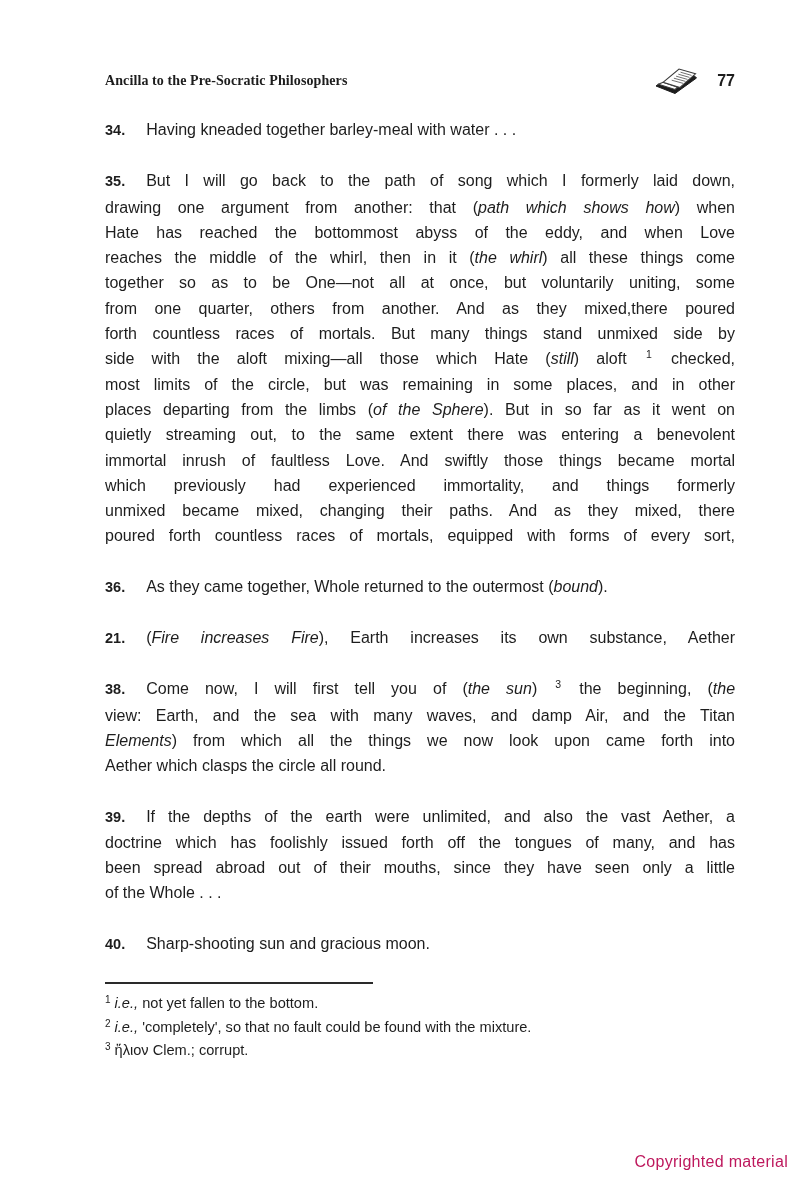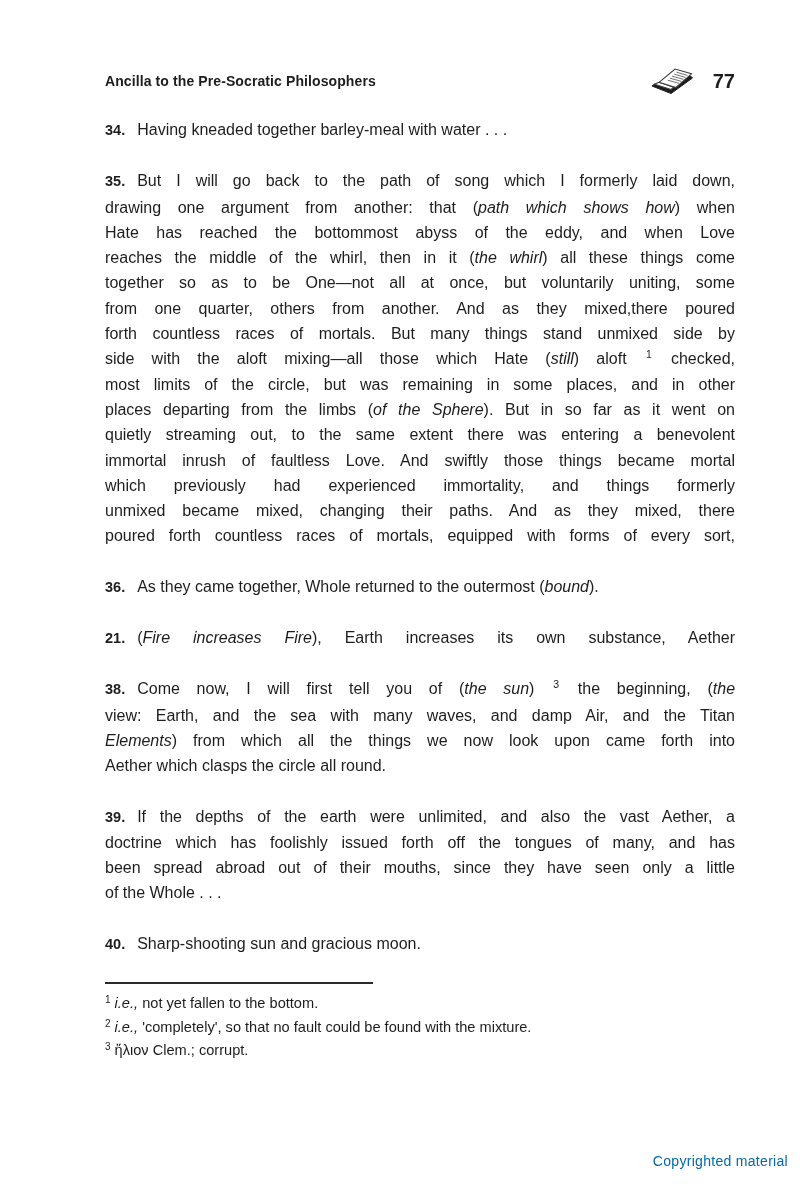--- a/index.html
+++ b/index.html
@@ -14,47 +14,47 @@
   .page{
     position:absolute;inset:0;
     padding:66px 65px 0 105px;
     box-sizing:border-box;
   }
   .header{
     display:flex;align-items:center;
     font-weight:700;font-size:14px;
     margin-bottom:21px;
   }
-  .header .title{flex:0 0 auto;letter-spacing:.1px;}
+  .header .title{flex:0 0 auto;letter-spacing:.1px;font-family:Liberation Serif, serif;}
   .header .spacer{flex:1 1 auto;}
   .header .book-icon{flex:0 0 auto;margin-right:18px;line-height:0;}
-  .header .pageno{flex:0 0 auto;font-size:20px;}
+  .header .pageno{flex:0 0 auto;font-size:16px;}
   .content{width:630px;}
   .fragment{margin:0 0 25px 0;font-size:16px;line-height:25.3px;}
   .line{text-align:justify;text-align-last:justify;}
   .line.lastline{text-align-last:left;}
-  .fragnum{font-weight:700;font-size:14.5px;padding-right:12px;}
+  .fragnum{font-weight:700;font-size:14.5px;padding-right:21px;}
   .italic{font-style:italic;}
   sup.fn-ref{
     font-size:10.5px;line-height:0;vertical-align:baseline;
     position:relative;top:-6px;padding:0 2px;
   }
   .footnotes{margin-top:14px;}
   .fn-rule{
     border:none;border-top:2px solid #2a2a2a;
     width:268px;margin:0 0 8px 0;
   }
   .footnote{font-size:14.6px;line-height:23.5px;}
   .footnote sup{
     font-size:10px;line-height:0;vertical-align:baseline;
     position:relative;top:-5px;padding-right:4px;
   }
   .watermark{
     position:absolute;top:1153px;right:12px;
-    font-size:14px;color:#0369a1;letter-spacing:.3px;text-align:right;
+    font-size:16px;color:#be185d;letter-spacing:.3px;text-align:right;
   }
 </style>
 </head>
 <body>
 
 <div class="page">
 
   <div class="header">
     <span class="title">Ancilla to the Pre-Socratic Philosophers</span>
     <span class="spacer"></span>

